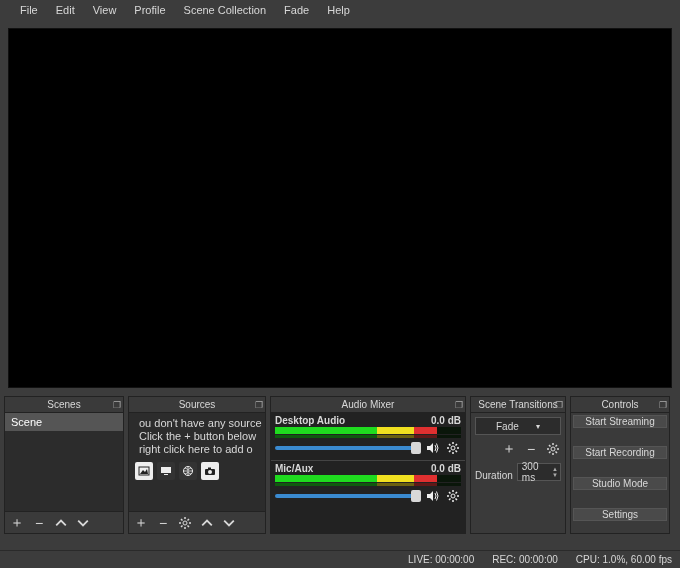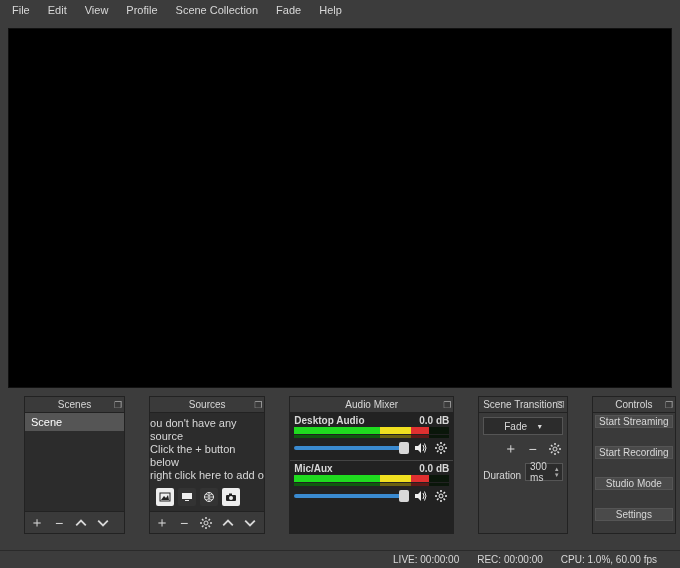--- a/index.html
+++ b/index.html
@@ -28,21 +28,21 @@
     font-size: 11px;
     color: var(--text);
     overflow: hidden;
     position: relative;
   }
   
   .menubar {
     height: 20px;
     display: flex;
     align-items: center;
-    padding: 0 4px;
+    padding: 0 12px;
     gap: 2px;
   }
   .menubar span {
     padding: 2px 8px;
     cursor: default;
   }
   
   .preview-wrap {
     margin: 8px;
     border: 1px solid #111;
@@ -54,21 +54,20 @@
     display: flex;
     gap: 4px;
     padding: 0 4px;
     height: 138px;
   }
   .dock {
     display: flex;
     flex-direction: column;
     background: var(--panel-header);
     border: 1px solid var(--bg-darker);
-    margin-left: 20px;
   }
   .dock-header {
     height: 16px;
     background: var(--panel-header);
     text-align: center;
     font-size: 10px;
     line-height: 16px;
     position: relative;
     border-bottom: 1px solid var(--bg-darker);
   }
@@ -104,21 +103,21 @@
   
   .scenes { width: 120px; }
   .list-item {
     padding: 3px 6px;
     background: #555;
     color: #fff;
   }
   
   .sources { width: 138px; }
   .sources .hint {
-    padding: 4px 0 4px 0;
+    padding: 4px 0 4px 10px;
     color: var(--text);
     font-size: 11px;
     line-height: 13px;
     white-space: pre-line;
   }
   .src-icons {
     display: flex;
     gap: 4px;
     padding: 2px 6px;
   }
@@ -222,21 +221,21 @@
   
   .statusbar {
     position: absolute;
     bottom: 0; left: 0; right: 0;
     height: 18px;
     background: var(--bg);
     display: flex;
     justify-content: flex-end;
     align-items: center;
     gap: 18px;
-    padding: 0 23px;
+    padding: 0 8px;
     font-size: 10px;
     border-top: 1px solid #2a2a2a;
   }
   svg { display: block; }
 </style>
 </head>
 <body>
 
 <div class="menubar">
   <span>File</span>

